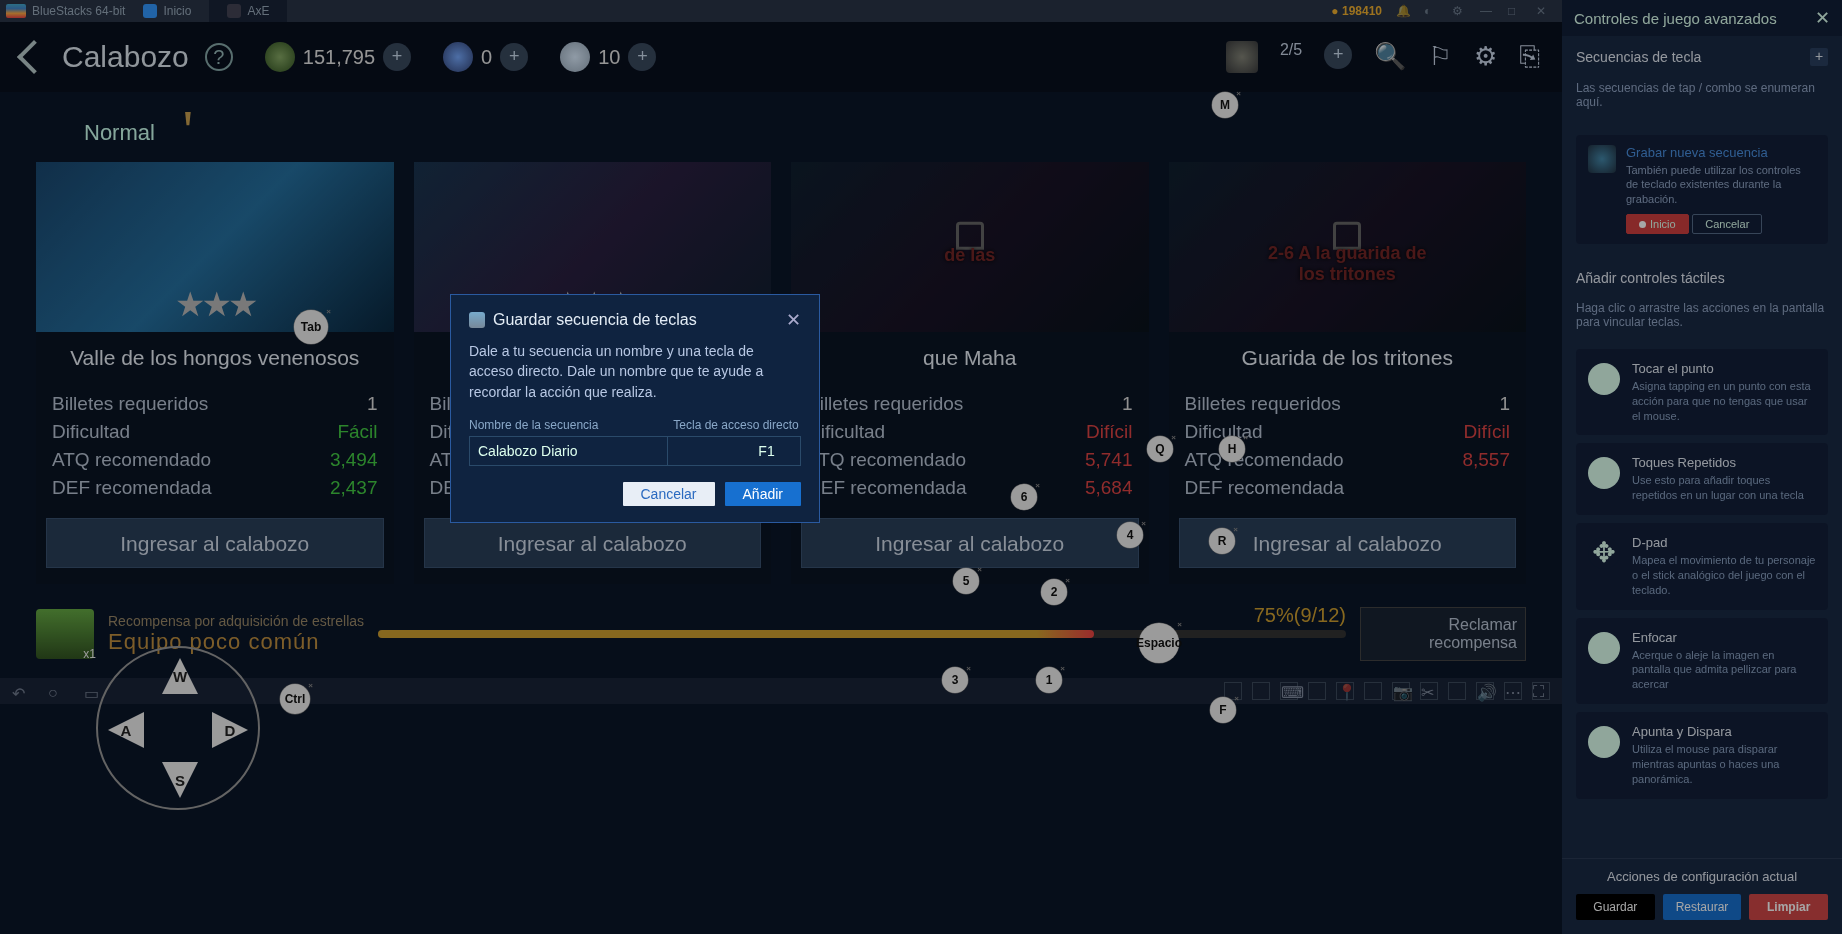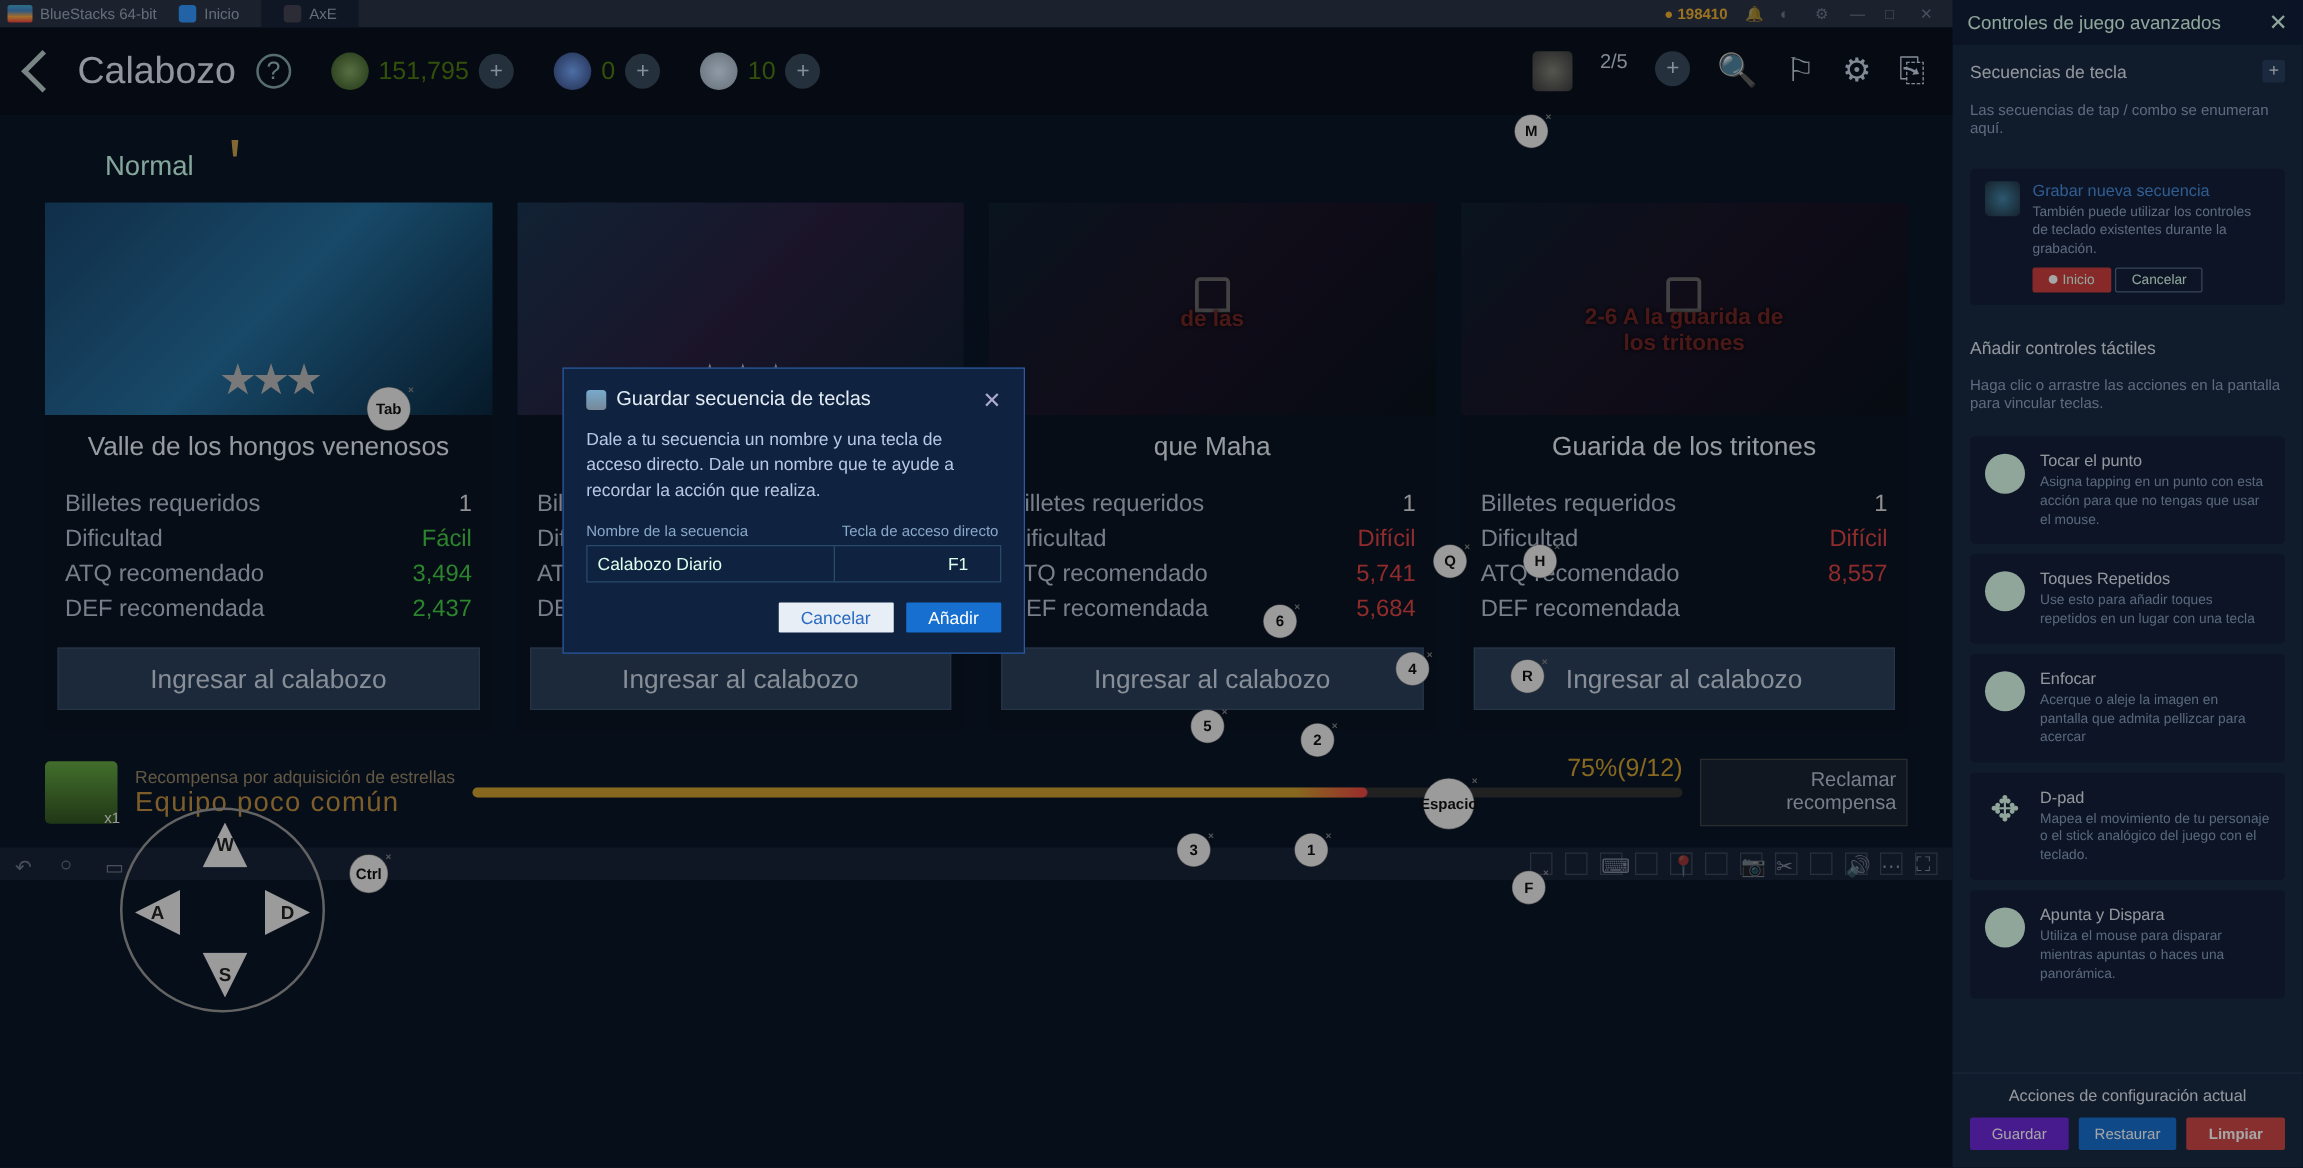--- a/index.html
+++ b/index.html
@@ -18,21 +18,21 @@
 
 
 .ghdr { height:70px; display:flex; align-items:center; padding:0 22px; gap:16px; background:rgba(8,14,26,.7); }
 .chev { width:24px;height:24px;border-left:4px solid #bcc;border-bottom:4px solid #bcc;transform:rotate(45deg); }
 .ghdr .title { font-size:30px; color:#dde6ee; font-weight:400; }
 .qmark { width:28px;height:28px;border:2px solid #8aa;border-radius:50%;color:#9bb;text-align:center;line-height:24px;font-size:20px; }
 .res { display:flex; align-items:center; gap:8px; margin-left:16px; }
 .res .ic {width:30px;height:30px;border-radius:50%;background:radial-gradient(#8a6,#352);}
 .res .ic2 {background:radial-gradient(#7af,#347);}
 .res .ic3 {background:radial-gradient(#def,#9ab);}
-.res .cnt {font-size:20px;color:#4d7c0f;}
+.res .cnt {font-size:20px;color:#e5e5e5;}
 .plus {width:28px;height:28px;border-radius:50%;background:#3a4a5f;color:#cde;text-align:center;line-height:26px;font-size:18px;}
 .hdr-right{margin-left:auto;display:flex;align-items:flex-start;gap:22px;padding-left:44px;}
 .hdr-ic{width:32px;height:32px;opacity:.85;}
 .skull{background:radial-gradient(#998,#444);border-radius:4px;}
 
 
 .tabrow{height:54px;display:flex;align-items:flex-end;padding:0 44px;}
 .tabrow .t{font-size:22px;color:#cfe;position:relative;padding:0 40px;}
 .excl{position:absolute;top:-8px;right:0;width:14px;height:22px;background:#caa050;clip-path:polygon(30% 0,70% 0,60% 60%,40% 60%);border-radius:2px;}
 .excl::after{content:"";position:absolute;bottom:-4px;left:4px;width:6px;height:6px;background:#caa050;border-radius:50%;}
@@ -119,21 +119,21 @@
 .ctrl{background:#13203a;margin:8px 14px;border-radius:4px;padding:12px;display:flex;gap:12px;}
 .ctrl .cic{width:32px;height:32px;background:#dfe;border-radius:50%;flex-shrink:0;margin-top:2px;}
 .ctrl .cic.dp{background:#13203a;}
 .ctrl .cic.dp::before{content:"✥";color:#dfe;font-size:28px;display:block;text-align:center;line-height:32px;}
 .ctrl .ct{color:#e2e8f2;font-size:13px;font-weight:500;}
 .ctrl .cd{color:#8aa0c0;font-size:11px;margin-top:3px;line-height:1.35;}
 .pftr{border-top:1px solid #2a3a54;padding:10px 14px 14px;}
 .pftr .pft{color:#e2e8f2;font-size:13px;text-align:center;margin-bottom:10px;}
 .pftr .pbtns{display:flex;gap:8px;}
 .pbt{flex:1;padding:6px 0;font-size:12px;color:#fff;border:none;border-radius:2px;}
-.pbt.g{background:#6d28d9;}
+.pbt.g{background:#000000;}
 .pbt.b{background:#1770d0;}
 .pbt.r{background:#d04848;font-weight:bold;}
 </style>
 </head>
 <body>
 
 <div class="main">
 
   <div class="titlebar">
     <div class="logo"></div>
@@ -405,31 +405,31 @@
         </div>
   </div>
   <div class="ctrl">
     <div class="cic "></div>
     <div>
           <div class="ct">Toques Repetidos</div>
     <div class="cd">Use esto para añadir toques repetidos en un lugar con una tecla</div>
         </div>
   </div>
   <div class="ctrl">
+    <div class="cic dp"></div>
+    <div>
+          <div class="ct">D-pad</div>
+    <div class="cd">Mapea el movimiento de tu personaje o el stick analógico del juego con el teclado.</div>
+        </div>
+  </div>
+  <div class="ctrl">
     <div class="cic "></div>
     <div>
           <div class="ct">Enfocar</div>
     <div class="cd">Acerque o aleje la imagen en pantalla que admita pellizcar para acercar</div>
-        </div>
-  </div>
-  <div class="ctrl">
-    <div class="cic dp"></div>
-    <div>
-          <div class="ct">D-pad</div>
-    <div class="cd">Mapea el movimiento de tu personaje o el stick analógico del juego con el teclado.</div>
         </div>
   </div>
   <div class="ctrl">
     <div class="cic "></div>
     <div>
           <div class="ct">Apunta y Dispara</div>
     <div class="cd">Utiliza el mouse para disparar mientras apuntas o haces una panorámica.</div>
         </div>
   </div>
     </div>

